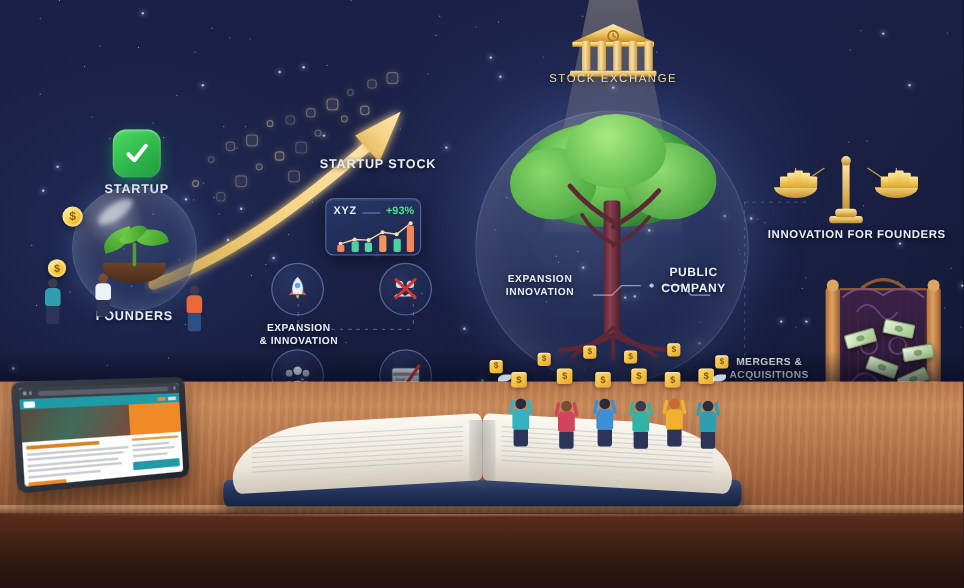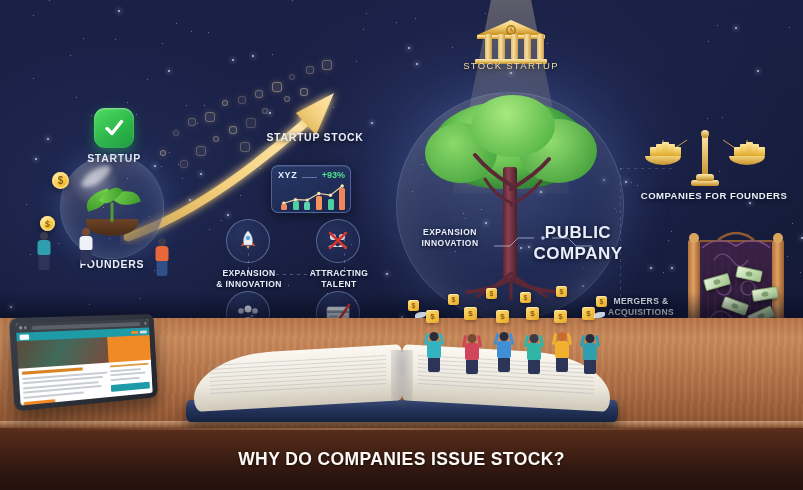--- a/index.html
+++ b/index.html
@@ -460,21 +460,21 @@
       <line x1="42" y1="12" x2="44" y2="13.2" stroke="#a8761a" stroke-width="1.1"></line>
       <rect x="8" y="17" width="68" height="4" fill="url(#gold)"></rect>
       <rect x="6" y="41" width="72" height="5" rx="1.2" fill="url(#gold)"></rect>
     </svg>
     <div class="bank-col" style="left:16px"></div>
     <div class="bank-col" style="left:29px"></div>
     <div class="bank-col" style="left:42px"></div>
     <div class="bank-col" style="left:55px"></div>
     <div class="bank-col" style="left:68px"></div>
   </div>
-  <div class="lbl" style="left:441px; top:60px; width:140px; font-size:9.5px; color:#f3dda2; letter-spacing:1.3px;">STOCK STARTUP</div>
+  <div class="lbl" style="left:441px; top:60px; width:140px; font-size:9.5px; color:#f3dda2; letter-spacing:1.3px;">STOCK EXCHANGE</div>
 
   <div class="arrow-wrap">
     <svg width="300" height="190" viewBox="0 0 300 190">
       <defs>
         <linearGradient id="arrowg" x1="0" y1="1" x2="1" y2="0">
           <stop offset="0" stop-color="#d7a94a"></stop>
             <stop offset="0.55" stop-color="#f6d485"></stop>
             <stop offset="1" stop-color="#ffe7ac"></stop>
         </linearGradient>
         <filter id="glow" x="-25%" y="-25%" width="150%" height="150%">
@@ -594,22 +594,20 @@
 
   <div class="circ" style="left:316px; top:219px; width:44px; height:44px;">
     <svg width="26" height="24" viewBox="0 0 26 24">
       <circle cx="8" cy="8" r="3.1" fill="#d7dde7"></circle>
         <path d="M3 18 q5-5 10 0 z" fill="#d7dde7"></path>
       <circle cx="17" cy="8" r="3.1" fill="#c4ccd9"></circle>
         <path d="M12 18 q5-5 10 0 z" fill="#c4ccd9"></path>
       <path d="M5 4 L21 19 M21 4 L5 19" stroke="#d4362c" stroke-width="2.4" stroke-linecap="round"></path>
     </svg>
   </div>
-  <div class="lbl" style="left:298px; top:268px; width:82px; font-size:8.5px; font-weight:bold; letter-spacing:.4px;">ATTRACTING
-TALENT</div>
 
   <div class="circ" style="left:226px; top:291px; width:44px; height:44px;">
     <svg width="26" height="22" viewBox="0 0 26 22">
       <circle cx="6" cy="9" r="2.8" fill="#b9c2d0"></circle>
         <path d="M1.5 18 q4.5-4.5 9 0 z" fill="#b9c2d0"></path>
       <circle cx="20" cy="9" r="2.8" fill="#b9c2d0"></circle>
         <path d="M15.5 18 q4.5-4.5 9 0 z" fill="#b9c2d0"></path>
       <circle cx="13" cy="7" r="3.5" fill="#e6ebf3"></circle>
         <path d="M7 18 q6-6 12 0 z" fill="#e6ebf3"></path>
     </svg>
@@ -650,21 +648,21 @@
         <path d="M114 186 C128 194 144 198 160 199" stroke-width="4"></path>
         <path d="M114 180 C104 190 92 196 80 204" stroke-width="3"></path>
         <path d="M114 180 C124 190 138 196 150 204" stroke-width="3"></path>
         <path d="M114 190 L114 206" stroke-width="3.5"></path>
       </g>
     </svg>
   </div>
 
   <div class="lbl" style="left:404px; top:227px; width:92px; font-size:8.5px; font-weight:bold; letter-spacing:.5px;">EXPANSION
 INNOVATION</div>
-  <div class="lbl" style="left:528px; top:222px; width:100px; font-size:17px; font-weight:bold; letter-spacing:.5px;">PUBLIC
+  <div class="lbl" style="left:528px; top:222px; width:100px; font-size:10px; font-weight:bold; letter-spacing:.5px;">PUBLIC
 COMPANY</div>
 
   <svg width="130" height="40" viewBox="0 0 130 40" style="position:absolute; left:492px; top:228px;">
     <path d="M2 18 L18 18 L26 10 L42 10" stroke="rgba(215,228,255,.6)" stroke-width="1" fill="none"></path>
     <path d="M60 10 L76 10 L84 18 L100 18" stroke="rgba(215,228,255,.6)" stroke-width="1" fill="none"></path>
     <circle cx="51" cy="10" r="1.8" fill="rgba(225,235,255,.8)"></circle>
   </svg>
 
   <div style="position:absolute; left:645px; top:128px; width:120px; height:62px;">
     <svg width="120" height="62" viewBox="0 0 120 62">
@@ -694,21 +692,21 @@
         <div class="coin-stack" style="left: 29px; top: 19px; height: 9px;"></div>
       </div>
     <div id="coinsR">
         <div class="coin-stack" style="left: 89px; top: 19px; height: 9px;"></div>
         <div class="coin-stack" style="left: 95px; top: 16px; height: 12px;"></div>
         <div class="coin-stack" style="left: 101px; top: 14px; height: 14px;"></div>
         <div class="coin-stack" style="left: 107px; top: 16px; height: 12px;"></div>
         <div class="coin-stack" style="left: 113px; top: 19px; height: 9px;"></div>
       </div>
   </div>
-  <div class="lbl" style="left:634px; top:190px; width:160px; font-size:9.5px; font-weight:bold; letter-spacing:.5px;">COMPANIES FOR FOUNDERS</div>
+  <div class="lbl" style="left:634px; top:190px; width:160px; font-size:9.5px; font-weight:bold; letter-spacing:.5px;">INNOVATION FOR FOUNDERS</div>
 
   <div class="dash v" style="left:620px; top:168px; height:148px; opacity:.25;"></div>
   <div class="dash h" style="left:620px; top:168px; width:52px; opacity:.25;"></div>
   <div class="dash h" style="left:620px; top:316px; width:52px; opacity:.25;"></div>
 
   <div class="lbl" style="left:596px; top:296px; width:90px; font-size:8.5px; font-weight:bold; letter-spacing:.4px;">MERGERS &amp;
 ACQUISITIONS</div>
 
   <div style="position:absolute; left:688px; top:226px; width:96px; height:118px;">
     <div class="gate-post" style="left:0; top:14px; height:104px;"></div>
@@ -860,16 +858,15 @@
       <div class="wing" style="left: 594px; top: 312px;"></div>
       <div class="cube" style="left: 408px; top: 300px; width: 11px; height: 11px; font-size: 7px;">$</div>
       <div class="cube" style="left: 448px; top: 294px; width: 11px; height: 11px; font-size: 7px;">$</div>
       <div class="cube" style="left: 486px; top: 288px; width: 11px; height: 11px; font-size: 7px;">$</div>
       <div class="cube" style="left: 520px; top: 292px; width: 11px; height: 11px; font-size: 7px;">$</div>
       <div class="cube" style="left: 556px; top: 286px; width: 11px; height: 11px; font-size: 7px;">$</div>
       <div class="cube" style="left: 596px; top: 296px; width: 11px; height: 11px; font-size: 7px;">$</div>
     </div>
 
   <div class="footer">
-    <div class="footer-title">WHY DO COMPANIES ISSUE STOCK?</div>
   </div>
 
 </div>
 
 </body></html>

